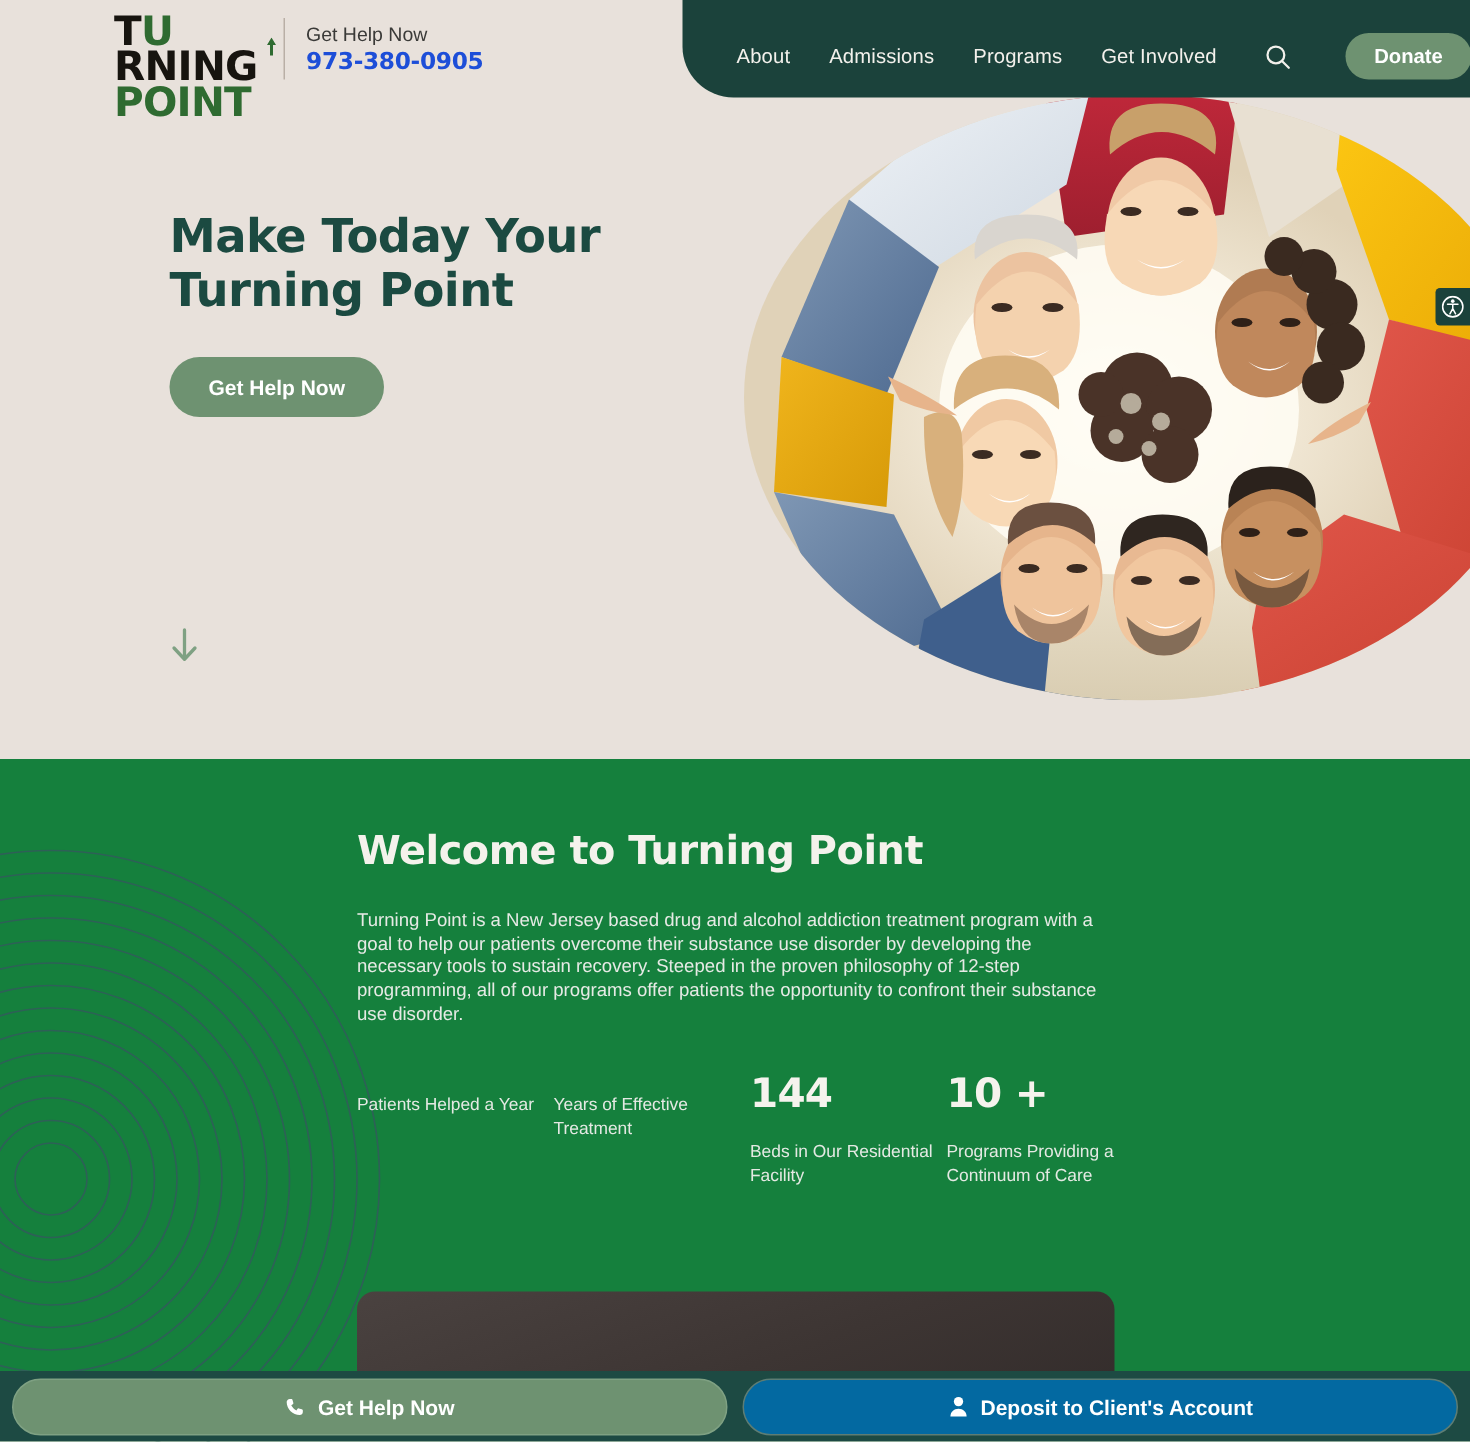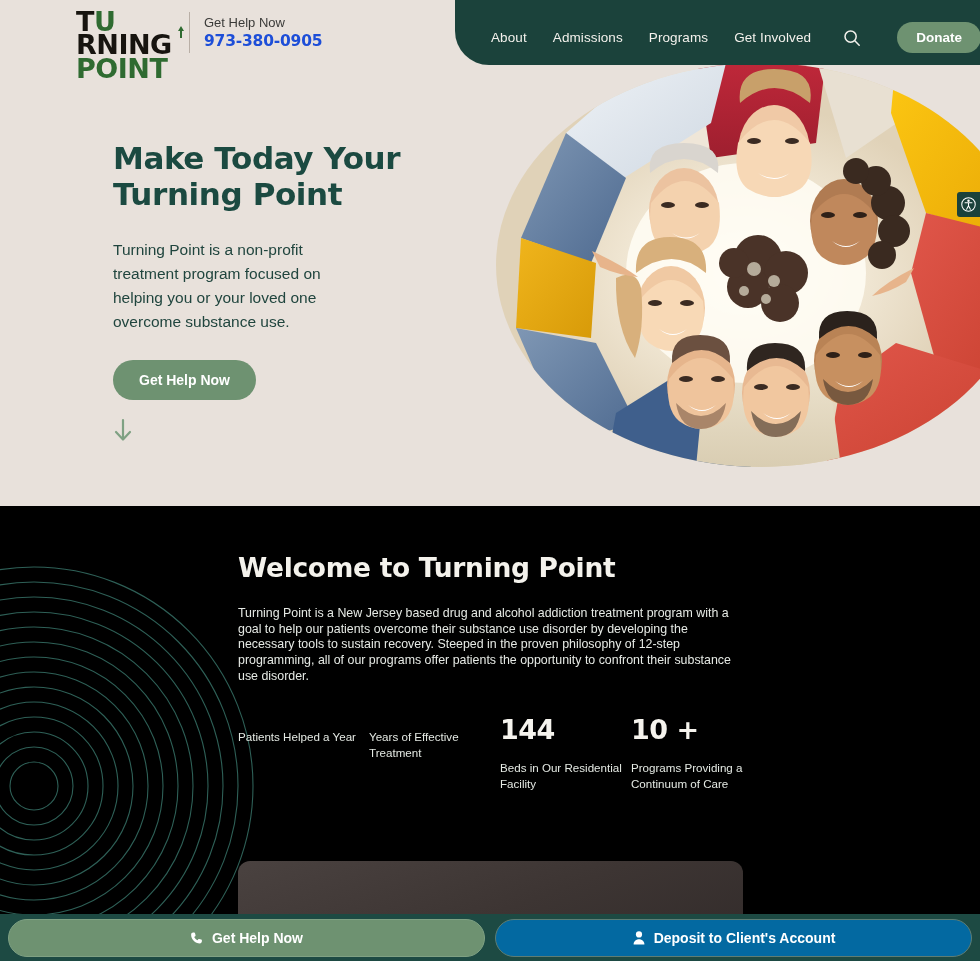--- a/index.html
+++ b/index.html
@@ -71,21 +71,21 @@
   
   .a11y-tab {
     position: absolute; right: 0; top: 192px; width: 23px; height: 25px;
     background: #1B423B; border-radius: 3px 0 0 3px; z-index: 60;
     display: flex; align-items: center; justify-content: center; cursor: pointer;
   }
 
   
   .welcome {
     position: absolute; left: 0; top: 506px; width: 980px; height: 455px;
-    background: #000000; overflow: hidden;
+    background: #15803d; overflow: hidden;
   }
   .ring-svg { position: absolute; left: -196px; top: 50px; }
   .wel-inner { position: absolute; left: 238px; top: 46px; width: 520px; }
   .wel-title {
     font-size: 26.5px; font-weight: 800; color: #F4F2EC; letter-spacing: -0.3px;
     font-family: "DejaVu Sans", sans-serif;
   }
   .wel-body {
     margin-top: 23px; font-size: 12.4px; line-height: 15.7px; color: #E6EAE5;
     width: 505px; font-family: "Liberation Sans", sans-serif;
@@ -258,21 +258,20 @@
           <path d="M327 316 q25 26 50 0 q-4 26 -25 26 q-21 0 -25 -26z" fill="#372c24" opacity="0.55"></path>
 
           <path d="M418 205 q-28 14 -42 28 q18 -4 34 -14 z" fill="#e7b48b"></path>
           <path d="M96 188 q30 14 46 26 q-20 -2 -38 -10 z" fill="#e7b48b"></path>
         </svg>
       </div>
     </div>
 
     <div class="hero-copy">
       <h1 class="hero-title">Make Today Your Turning Point</h1>
-      <p class="hero-sub">Turning Point is a non-profit treatment program focused on helping you or your loved one overcome substance use.</p>
       <button class="hero-cta">Get Help Now</button>
     </div>
 
     <div class="scroll-arrow">
       <svg width="20" height="26" viewBox="0 0 20 26">
         <path d="M10 2 V20 M3 14 L10 21.5 L17 14" stroke="#7FA183" stroke-width="2.2" fill="none" stroke-linecap="round" stroke-linejoin="round"></path>
       </svg>
     </div>
   </div>
 

